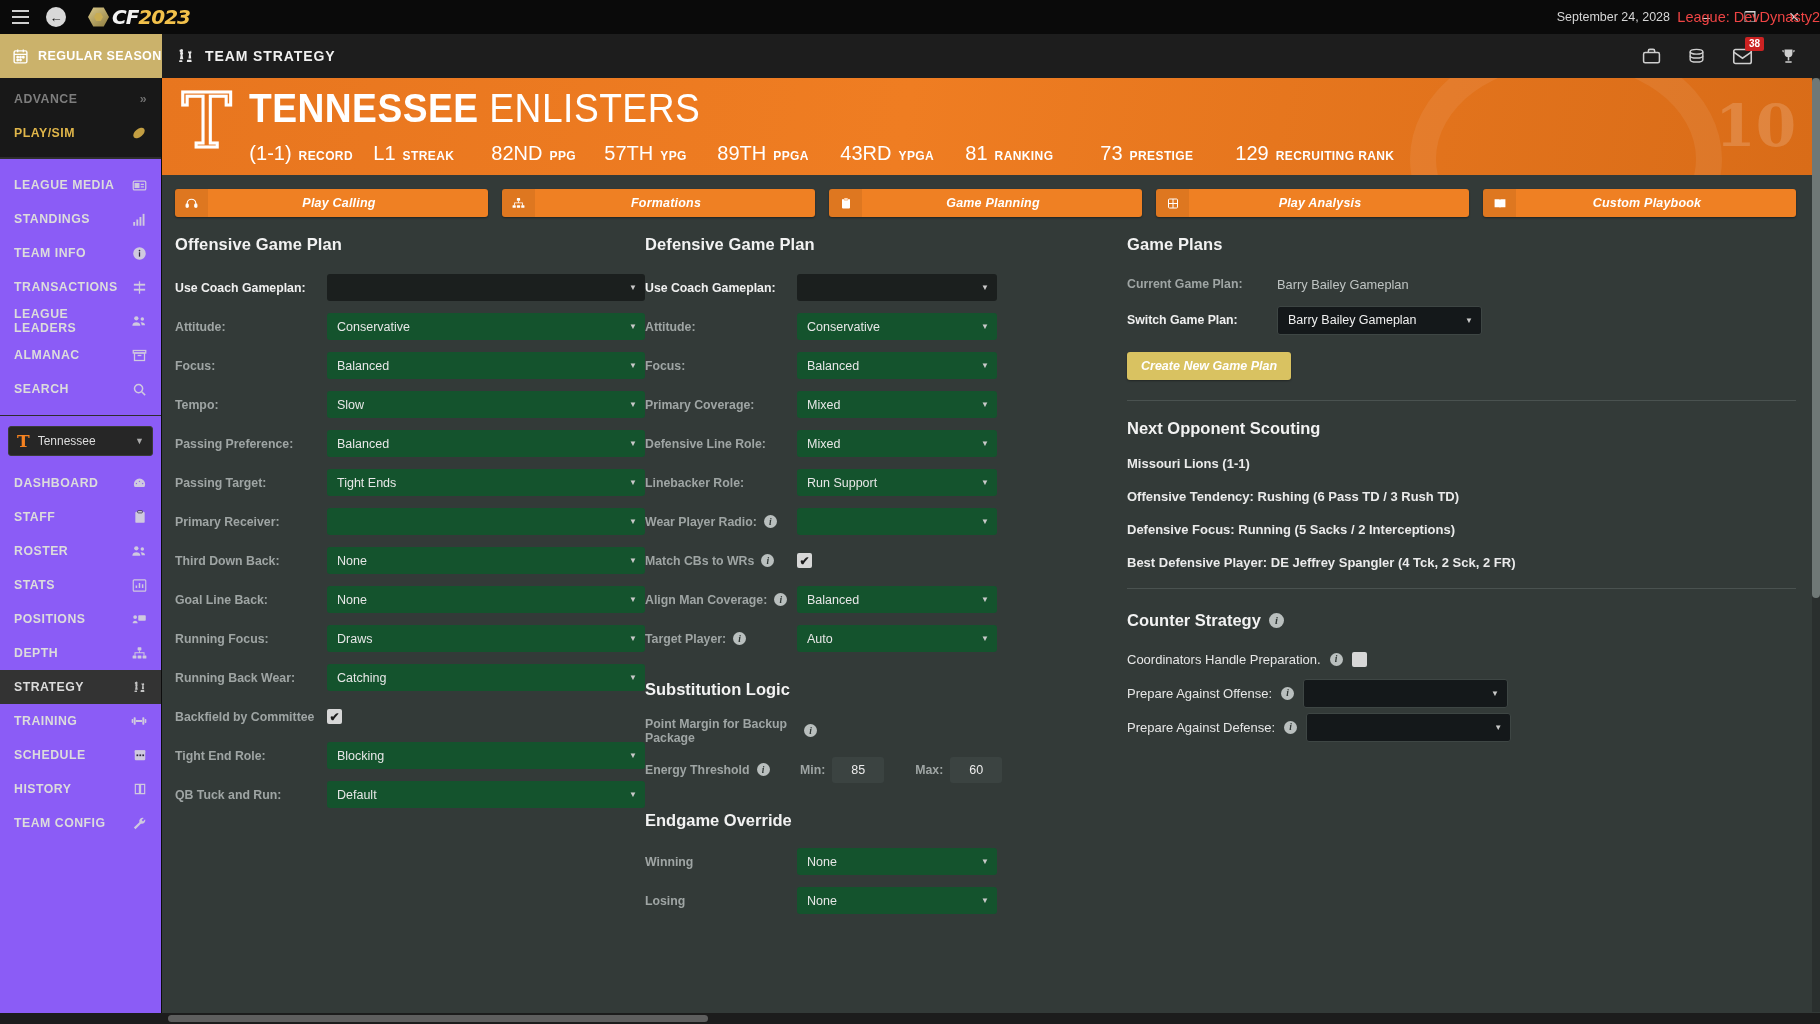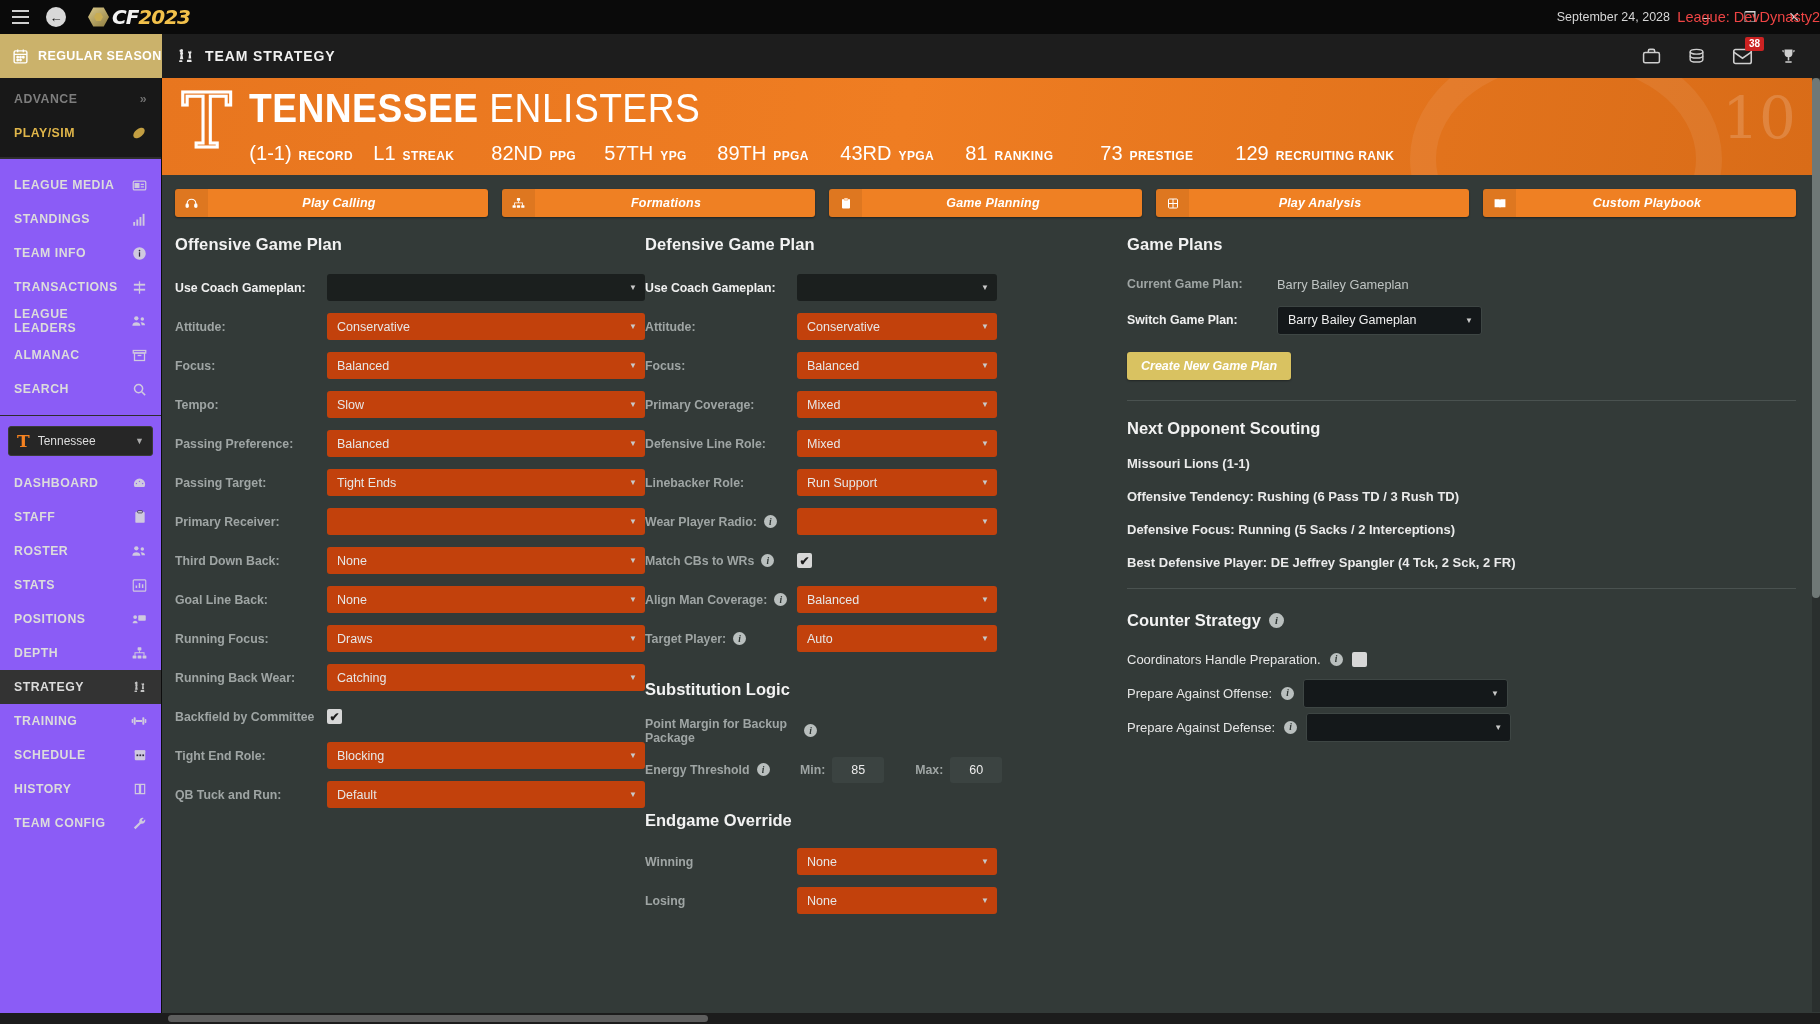--- a/index.html
+++ b/index.html
@@ -106,22 +106,22 @@
   .bnr-name {
     font-size: 40px; font-weight: bold; letter-spacing: .5px; color: #fff; line-height: 1.05;
     font-family: "Liberation Sans Narrow","Liberation Sans", sans-serif; transform: scaleX(.93); transform-origin: left center;
   }
   .bnr-name .light { font-weight: 400; }
   .bnr-stats { display: flex; align-items: baseline; gap: 0; margin-top: 13px; }
   .bnr-stat { display: flex; align-items: baseline; gap: 7px; }
   .bnr-stat .v { font-size: 20px; color: #fff; font-weight: 400; }
   .bnr-stat .k { font-size: 12px; color: #fff; font-weight: bold; letter-spacing: .4px; }
   .bnr-ghost {
-    position: absolute; right: 16px; top: 6px; font-size: 58px; color: rgba(255,255,255,.17);
-    font-family: "DejaVu Serif", serif; font-weight: normal;
+    position: absolute; right: 16px; top: 14px; font-size: 58px; color: rgba(255,255,255,.17);
+    font-family: "DejaVu Serif", serif; font-weight: bold;
   }
 
   
   .tabrow { display: flex; gap: 14px; padding: 14px 16px 0 13px; }
   .ptab {
     flex: 1; height: 28px; background: #ef8023; border-radius: 3px; display: flex; align-items: center;
     cursor: pointer; overflow: hidden; box-shadow: 0 1px 2px rgba(0,0,0,.4);
   }
   .ptab .tico { width: 33px; display: flex; align-items: center; justify-content: center; color: #fff; font-size: 13px; background: rgba(0,0,0,.07); height: 100%; }
   .ptab .tlbl {
@@ -137,21 +137,21 @@
   .col-right { flex: 1; padding-left: 14px; }
 
   .sec-h { font-size: 16.5px; font-weight: bold; color: #f2f2f2; margin-bottom: 14px; letter-spacing: .1px; }
   .sec-h2 { font-size: 16.5px; font-weight: bold; color: #f2f2f2; margin: 22px 0 12px; }
 
   .frow { display: flex; align-items: center; height: 39px; }
   .flbl { width: 152px; flex: 0 0 152px; font-size: 12.3px; color: #9fa5a4; font-weight: bold; display: flex; align-items: center; gap: 7px; }
   .flbl.bright { color: #f0f0f0; }
   .fctl { flex: 1; }
   .sel {
-    height: 27px; background: #c2410c; border: none; border-radius: 3px; display: flex; align-items: center;
+    height: 27px; background: #14532d; border: none; border-radius: 3px; display: flex; align-items: center;
     padding: 0 8px 0 10px; font-size: 12.5px; color: #e7e7e7; cursor: pointer; position: relative;
   }
   .sel.empty { background: #1b1f1e; }
   .sel .carat { margin-left: auto; font-size: 8px; color: #c9c9c9; }
   .sel.w200 { width: 200px; }
 
   .info {
     width: 13px; height: 13px; border-radius: 50%; background: #b9bfbe; color: #2e3634;
     font-size: 9.5px; font-weight: bold; display: inline-flex; align-items: center; justify-content: center;
     font-style: italic; font-family: "Liberation Serif", serif; cursor: pointer; flex: 0 0 13px;

